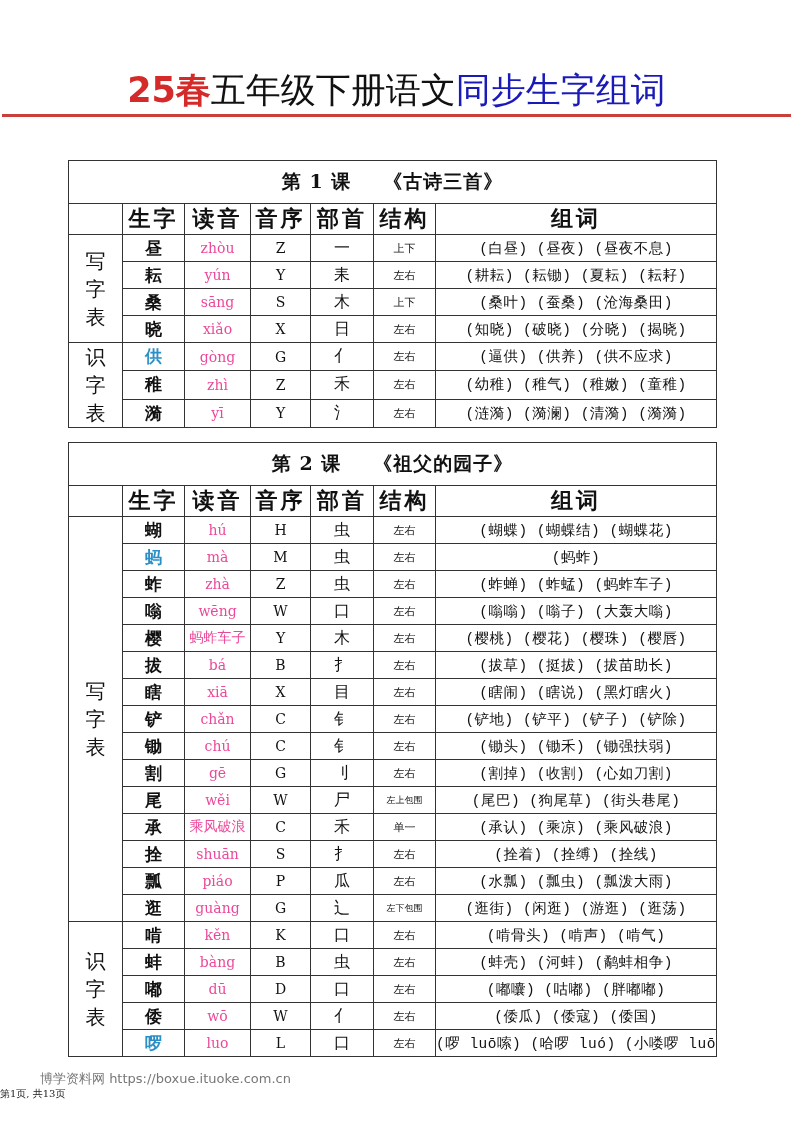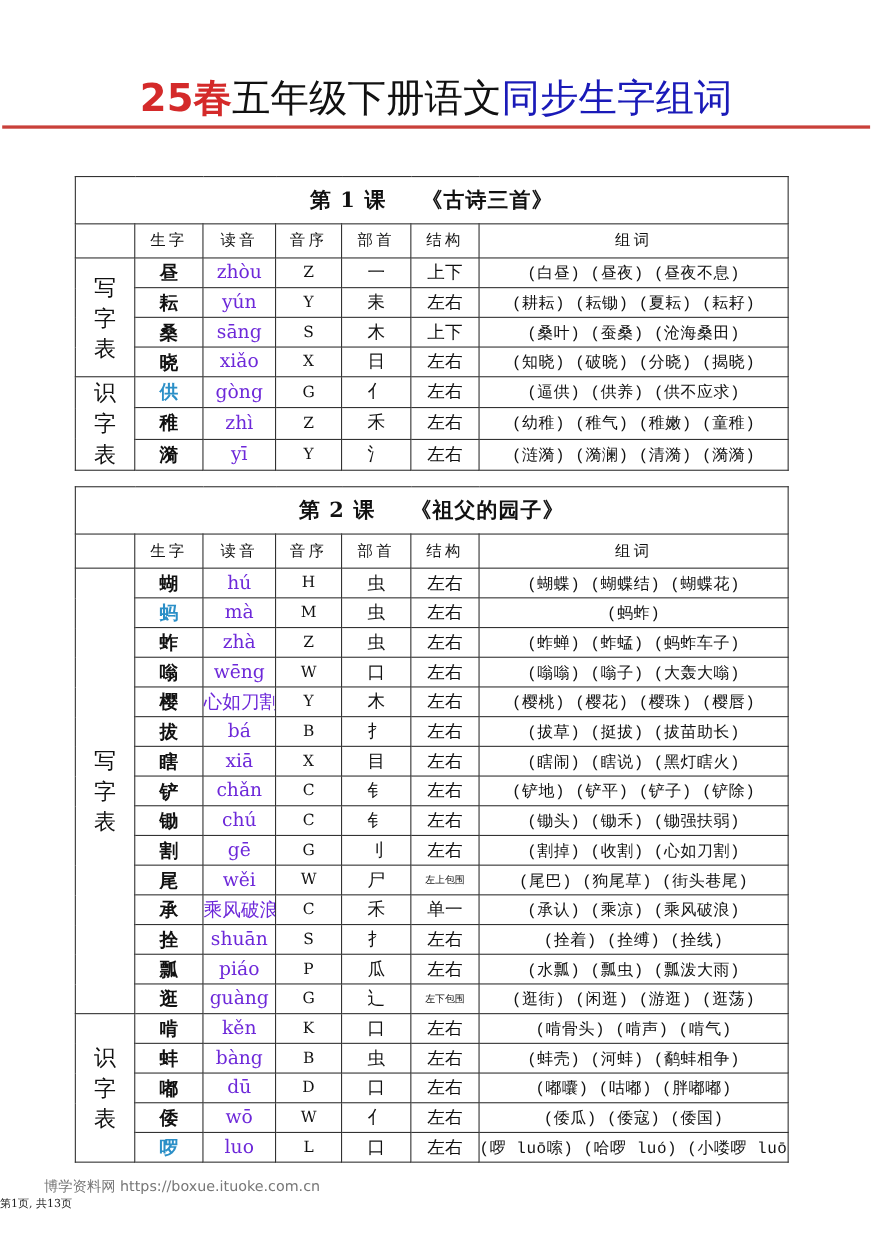--- a/index.html
+++ b/index.html
@@ -10,29 +10,29 @@
            line-height: 44px; letter-spacing: 0px; white-space: nowrap; }
   .title .t-red { color: #d42a2a; font-weight: bold; }
   .title .t-black { color: #111; }
   .title .t-blue { color: #1a1ab8; }
   .title-rule { position: absolute; top: 114px; left: 2px; width: 789px; height: 3px; background: #c9403a; }
 
   table.lesson { position: absolute; left: 68px; width: 648px; border-collapse: collapse; table-layout: fixed; }
   table.lesson td, table.lesson th { border: 1px solid #333; padding: 0; text-align: center; vertical-align: middle; overflow: hidden; white-space: nowrap; }
   .caption-cell { height: 42px; font-size: 19px; font-weight: bold; letter-spacing: 1px; }
   .caption-cell .num { margin-right: 32px; }
-  .head-row th { height: 30px; font-size: 14px; font-weight: normal; letter-spacing: 3px;
+  .head-row th { height: 30px; font-size: 22px; font-weight: bold; letter-spacing: 3px;
                  font-family: "DejaVu Sans", "Liberation Sans", sans-serif; }
   .data-row td { height: 26px; font-size: 14px; }
   td.char { font-size: 17px; font-weight: bold; font-family: "DejaVu Sans", "Liberation Sans", sans-serif; }
   td.char.blue { color: #2b8fc7; }
-  td.pinyin { font-size: 17px; color: #6d28d9; }
+  td.pinyin { font-size: 14px; color: #ec4899; }
   td.order { font-size: 14px; }
   td.radical { font-size: 16px; font-family: "DejaVu Sans", "Liberation Sans", sans-serif; }
-  td.struct { font-size: 16px; font-family: "DejaVu Sans", "Liberation Sans", sans-serif; }
+  td.struct { font-size: 11px; font-family: "DejaVu Sans", "Liberation Sans", sans-serif; }
   td.struct.small { font-size: 9px; }
   td.words { font-size: 14.5px; letter-spacing: 0.5px; font-family: Liberation Mono, monospace; }
   td.group { font-size: 20px; line-height: 28px; white-space: normal; font-family: "DejaVu Sans", "Liberation Sans", sans-serif; }
   .group span { display: block; }
 
   .footer-site { position: absolute; top: 1070px; left: 0; width: 793px; 
                  font-family: "DejaVu Sans", "Liberation Sans", sans-serif; font-size: 13px; color: #777; margin-left: 40px; }
   .footer-page { position: absolute; top: 1087px; left: 0; width: 793px; text-align: left;
                  font-size: 10px; color: #222; }
 </style>
@@ -199,21 +199,21 @@
       <tr class="data-row">
         <td class="char">嗡</td>
         <td class="pinyin">wēng</td>
         <td class="order">W</td>
         <td class="radical">口</td>
         <td class="struct">左右</td>
         <td class="words">(嗡嗡) (嗡子) (大轰大嗡)</td>
       </tr>
       <tr class="data-row">
         <td class="char">樱</td>
-        <td class="pinyin">心如刀割</td>
+        <td class="pinyin">蚂蚱车子</td>
         <td class="order">Y</td>
         <td class="radical">木</td>
         <td class="struct">左右</td>
         <td class="words">(樱桃) (樱花) (樱珠) (樱唇)</td>
       </tr>
       <tr class="data-row">
         <td class="char">拔</td>
         <td class="pinyin">bá</td>
         <td class="order">B</td>
         <td class="radical">扌</td>

